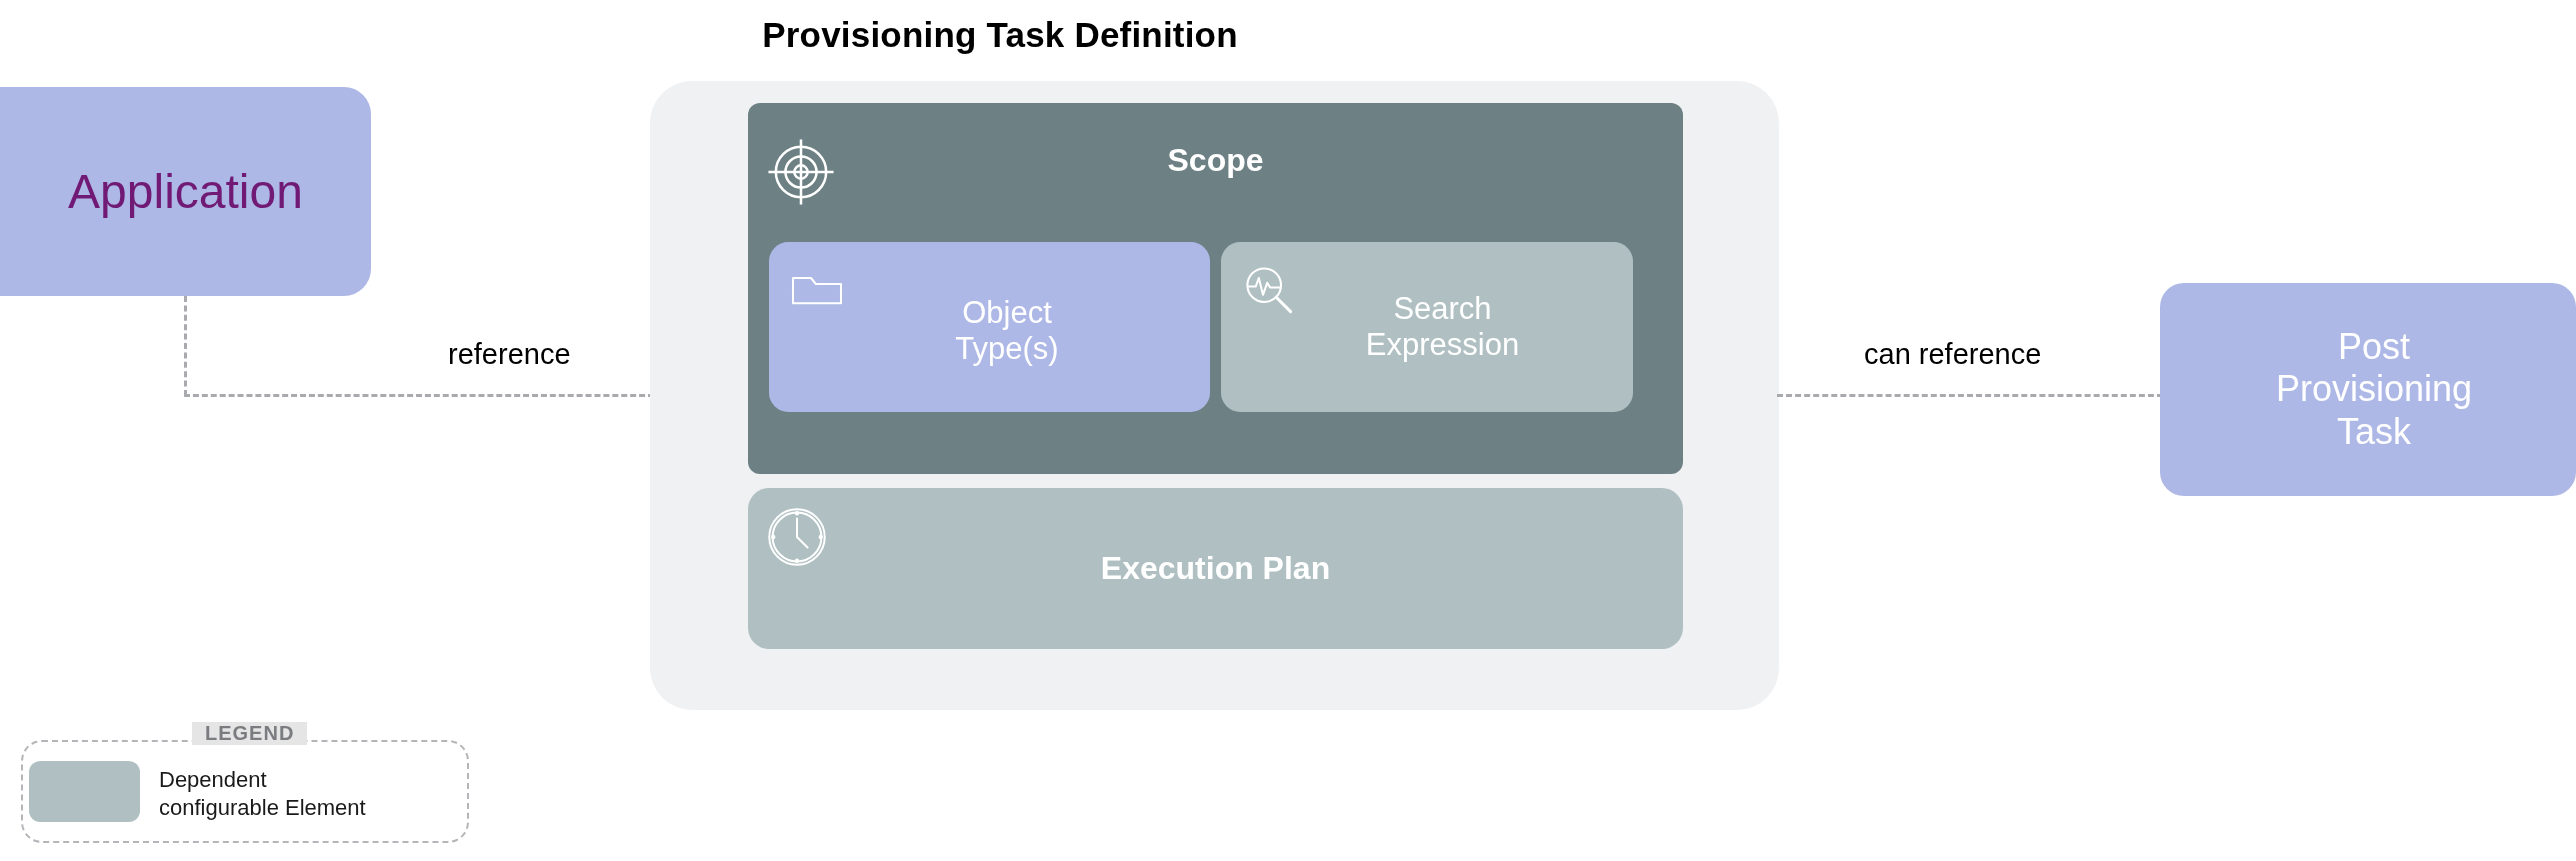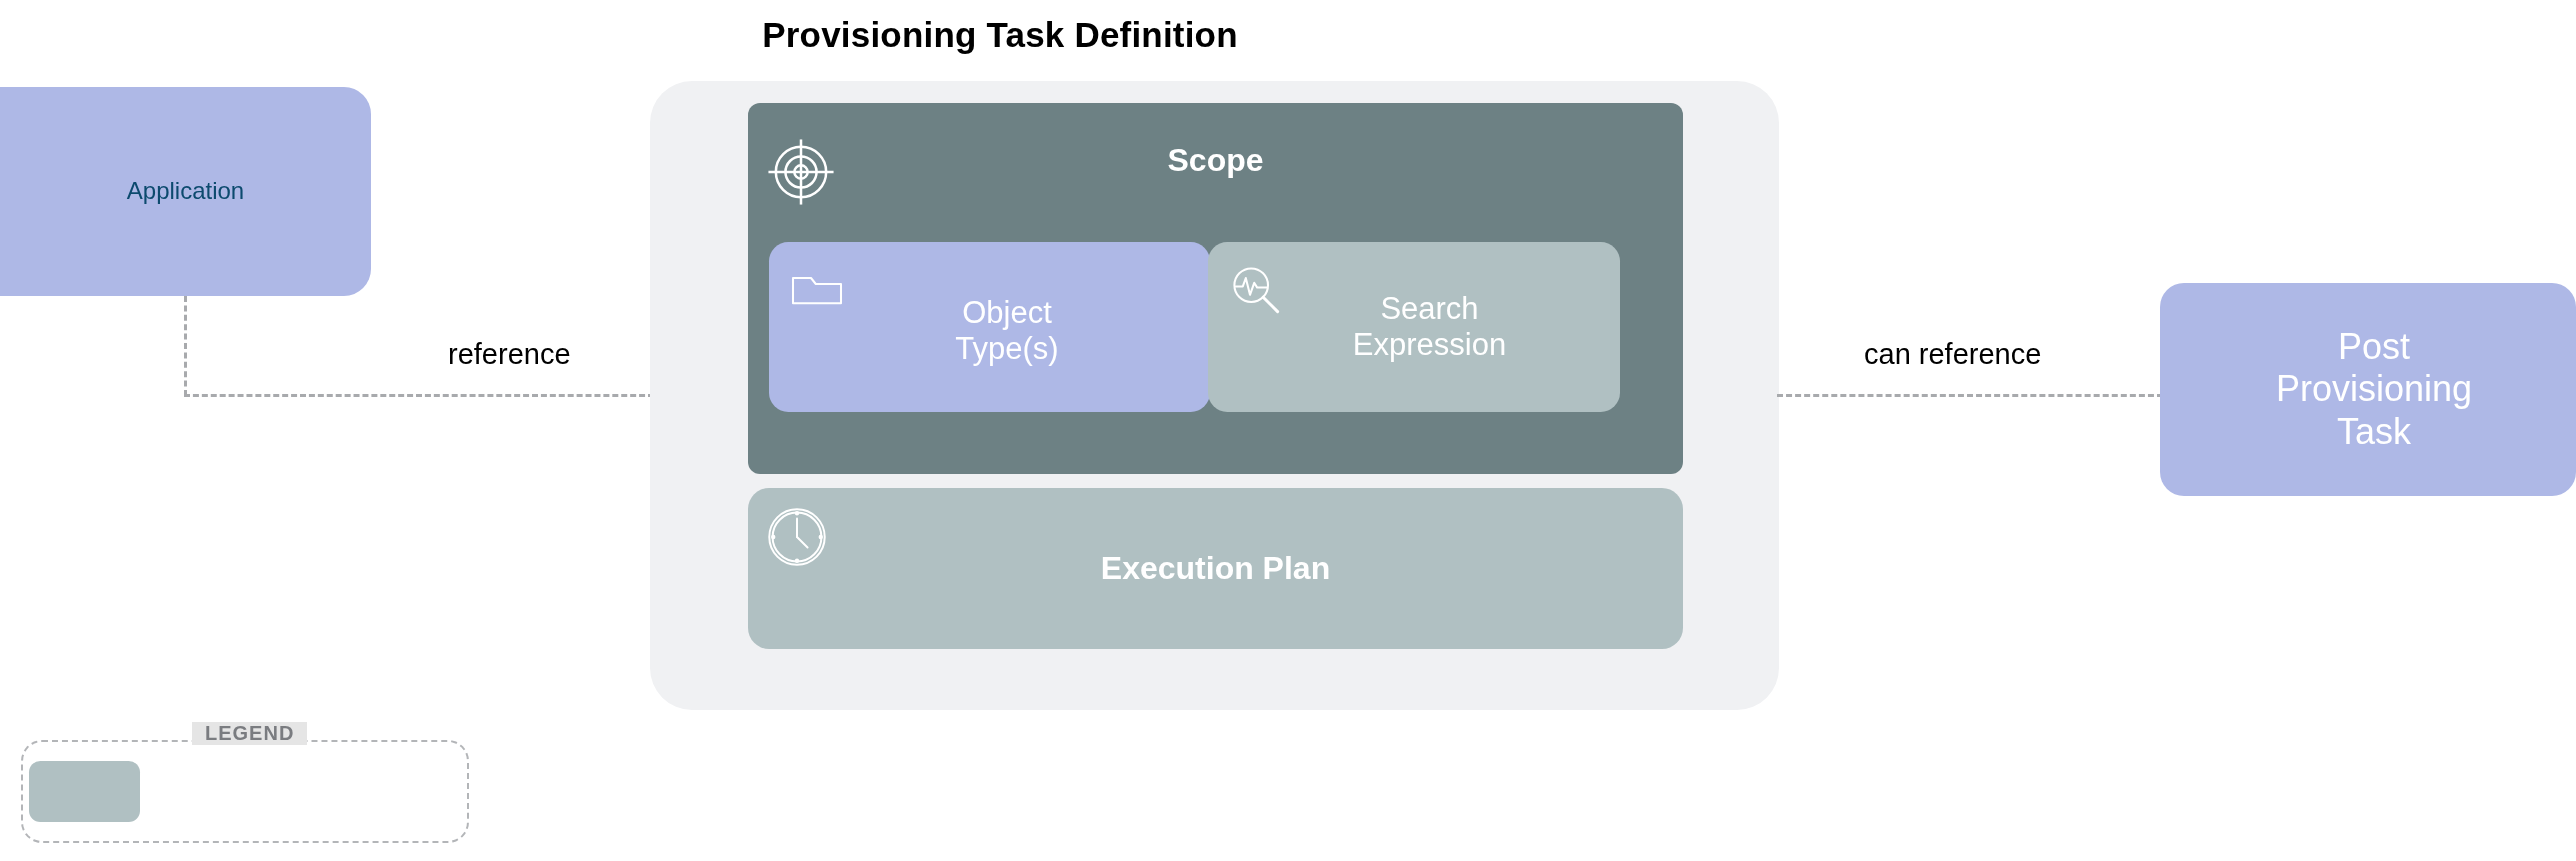--- a/index.html
+++ b/index.html
@@ -41,22 +41,22 @@
     top: 87px;
     width: 403px;
     height: 209px;
     background: #aeb8e6;
     border-radius: 27px;
     display: flex;
     align-items: center;
     justify-content: center;
   }
   #application-node .node-label {
-    color: #0c4a6e;
-    font-size: 24px;
+    color: #701a75;
+    font-size: 48px;
     line-height: 1.12;
     text-align: center;
     padding-left: 32px;
   }
 
   
   #post-provisioning-node {
     position: absolute;
     left: 2160px;
     top: 283px;
@@ -124,21 +124,21 @@
     justify-content: center;
   }
   #object-types-box {
     left: 21px;
     top: 139px;
     width: 441px;
     height: 170px;
     background: #aeb8e6;
   }
   #search-expression-box {
-    left: 460px;
+    left: 473px;
     top: 139px;
     width: 412px;
     height: 170px;
     background: #b0c0c2;
   }
   .scope-child .child-label {
     color: #ffffff;
     font-size: 31px;
     line-height: 1.17;
     text-align: center;
@@ -344,15 +344,17 @@
 
   <div id="post-provisioning-node">
     <span class="node-label" style="white-space: pre-line; margin-left: 28px;">Post
 Provisioning
 Task</span>
   </div>
 
   <div id="legend-box"></div>
   <div id="legend-title">LEGEND</div>
   <div id="legend-swatch"></div>
+  <div id="legend-item-label">Dependent
+configurable Element</div>
 
 </div>
 
 
 </body></html>

